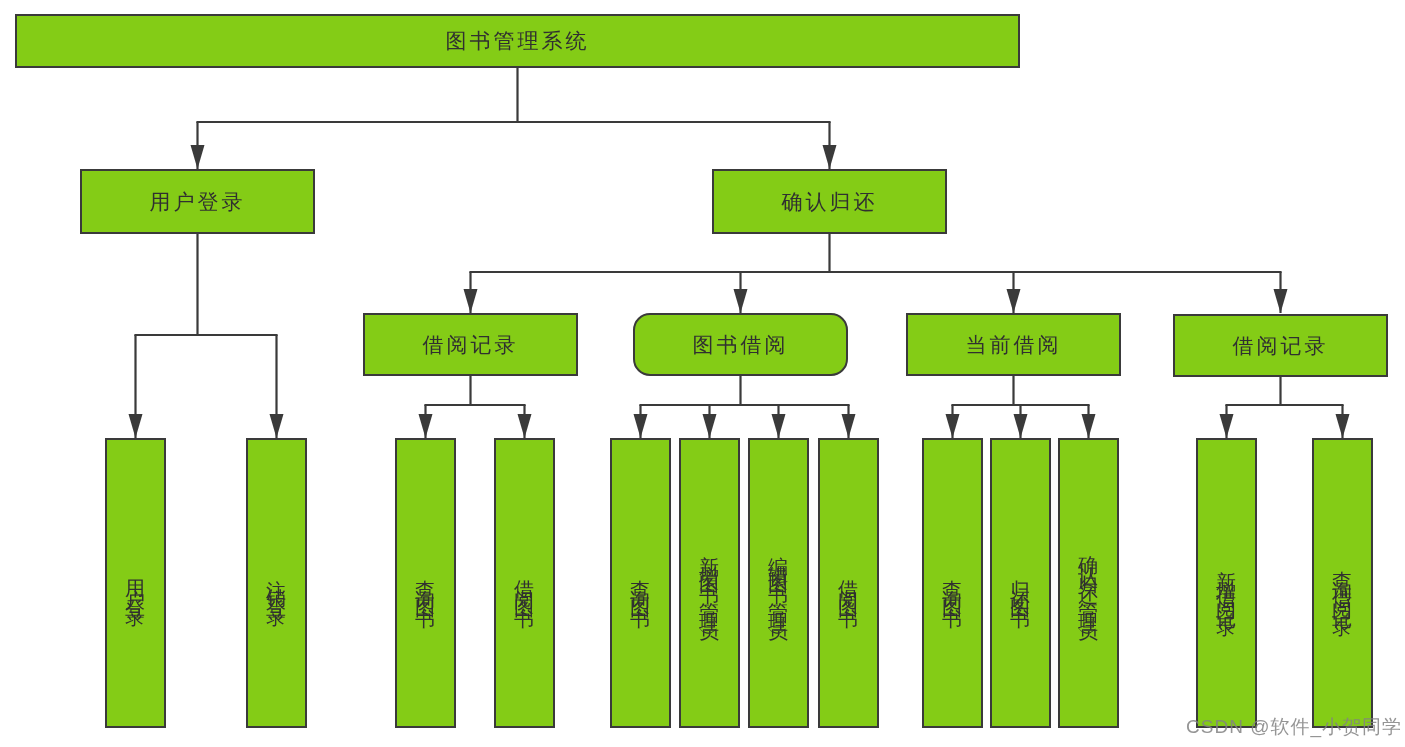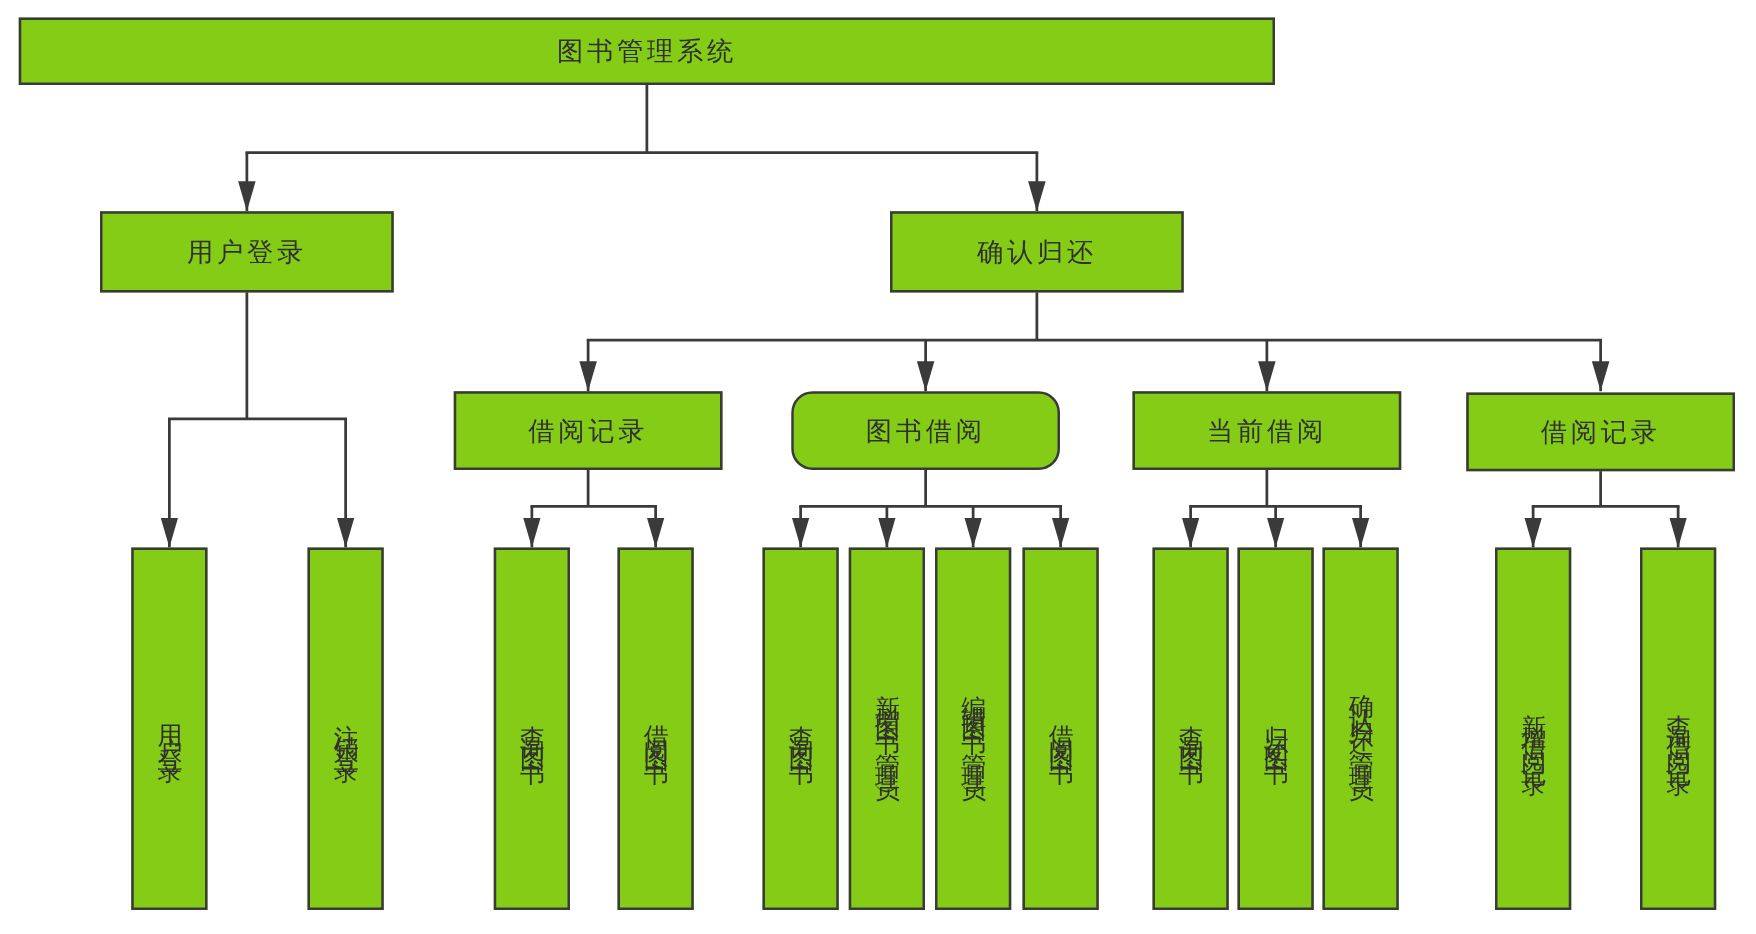--- a/index.html
+++ b/index.html
@@ -155,14 +155,15 @@
     <span class="label">确认归还（管理员）</span>
   </div>
 
   <div class="box v" style="left:1196px; top:438px; width:61px; height:290px;">
     <span class="label">新增借阅记录</span>
   </div>
   <div class="box v" style="left:1312px; top:438px; width:61px; height:290px;">
     <span class="label">查询借阅记录</span>
   </div>
 
+  <div class="watermark">CSDN @软件_小贺同学</div>
 
 </div>
 
 </body></html>

